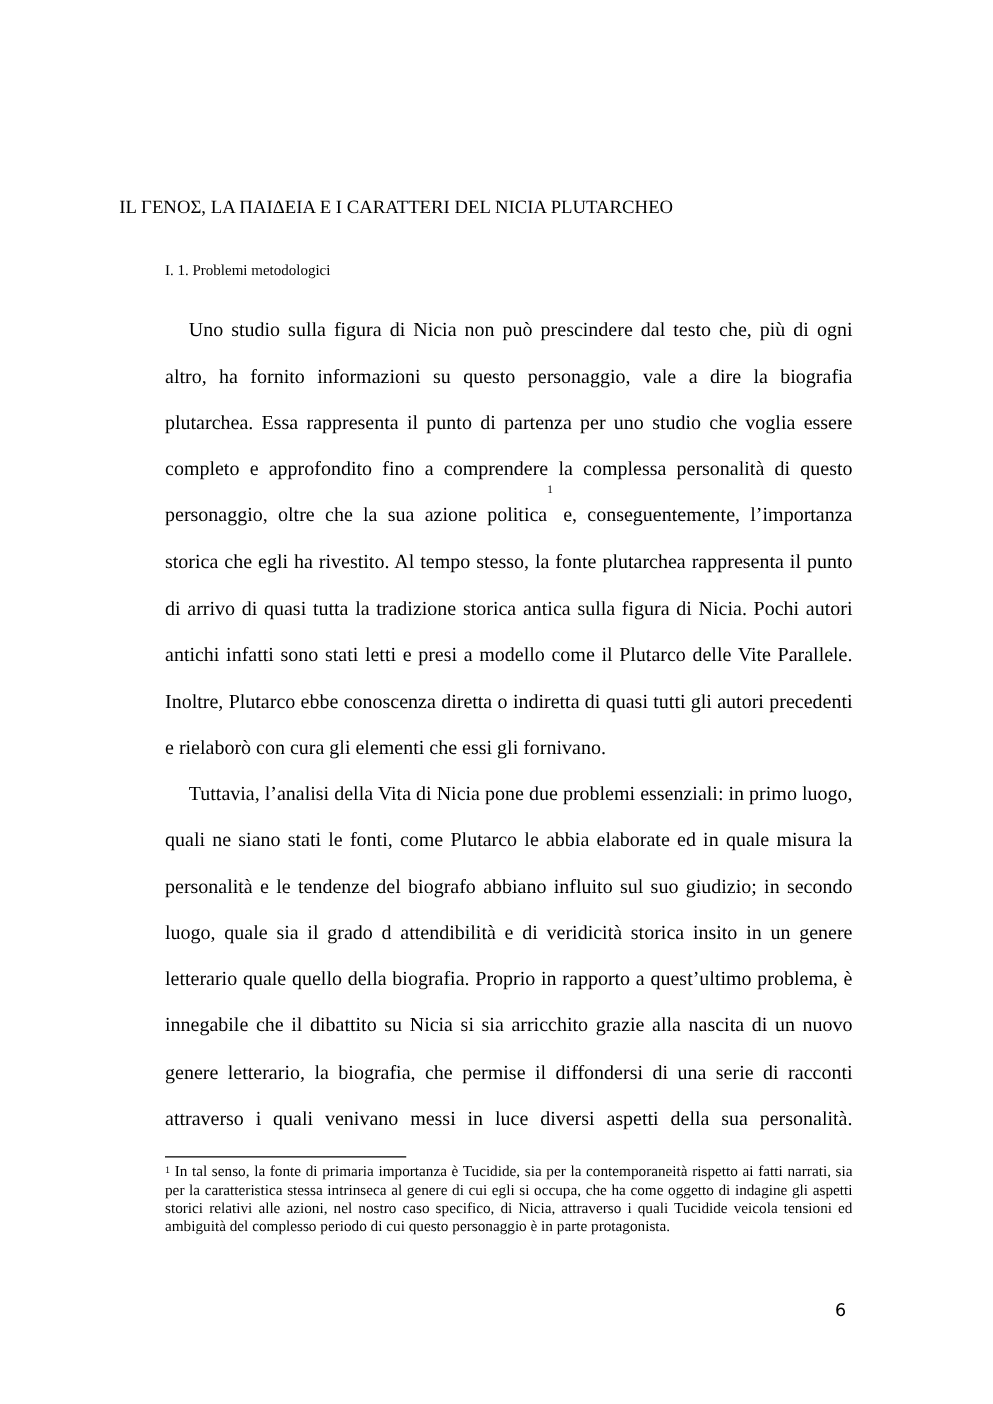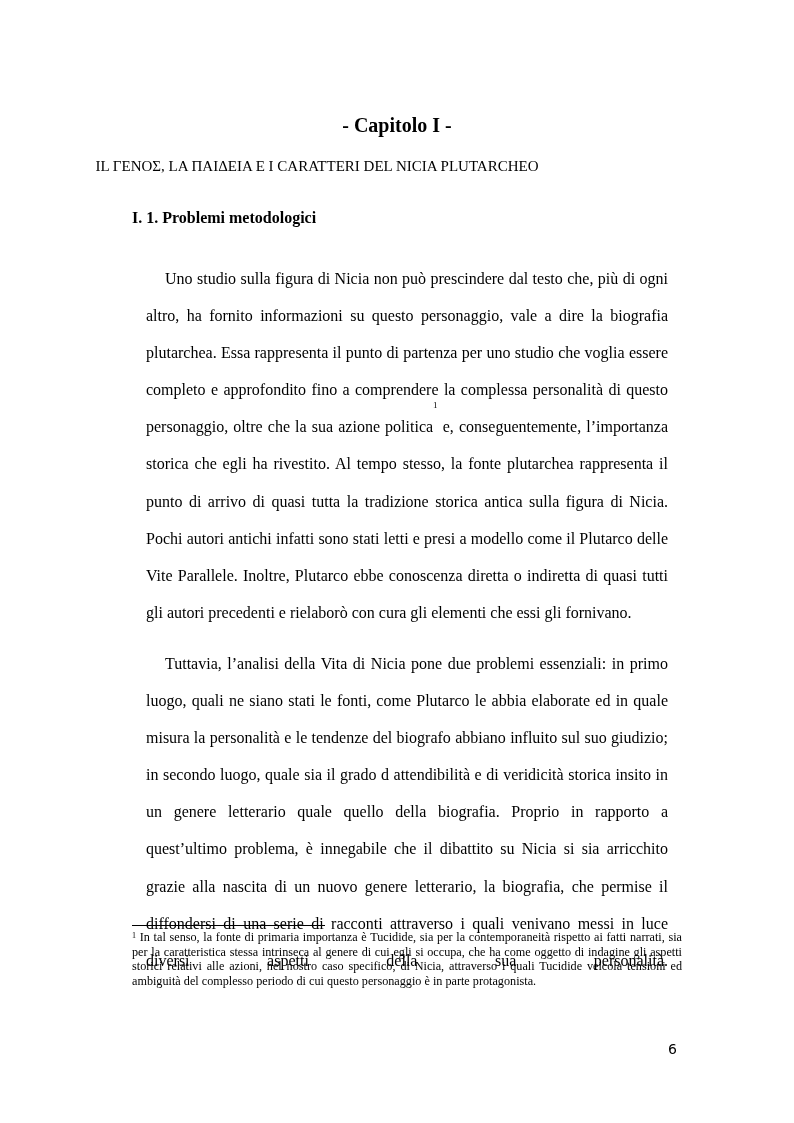--- a/index.html
+++ b/index.html
@@ -3,37 +3,36 @@
 <meta charset="utf-8">
 <style>
   html, body { margin: 0; padding: 0; background: #ffffff; }
   body { width: 794px; height: 1123px; position: relative; overflow: hidden; }
   .page { position: absolute; left: 0; top: 0; width: 794px; height: 1123px; background: #fff; color: #000;
           font-family: "Liberation Serif", "DejaVu Serif", serif; }
   .chapter-title { position: absolute; top: 114px; left: 0; width: 794px; text-align: center;
           font-weight: bold; font-size: 20px; }
   .chapter-subtitle { position: absolute; top: 158px; left: 0; width: 634px; text-align: center;
           font-size: 15px; letter-spacing: 0px; }
-  .section-heading { position: absolute; top: 209px; left: 132px; font-size: 16px; font-weight: bold; }
+  .section-heading { position: absolute; top: 209px; left: 132px; font-size: 12px; }
   .body { position: absolute; left: 132px; width: 550px; top: 246px; font-size: 16px; line-height: 37.1px;
           text-align: justify; }
-  .body p { margin: 14px; text-indent: 19px; }
+  .body p { margin: 0; text-indent: 19px; }
   sup.fnref { font-size: 9px; vertical-align: top; position: relative; top: -3px; line-height: 0; }
   .fn-rule { position: absolute; left: 132px; top: 925px; width: 193px; height: 1px; background: #000; }
   .footnote { position: absolute; left: 132px; top: 930px; width: 550px; font-size: 12.2px; line-height: 14.7px;
           text-align: justify; }
   .footnote sup { font-size: 8px; vertical-align: top; position: relative; top: -1px; }
   .page-number { position: absolute; top: 1041px; left: 668px; font-family: "DejaVu Sans", sans-serif; font-size: 14px; }
   .body p.last { text-align-last: justify; }
 </style>
 </head>
 <body>
 
 <div class="page">
-  <div class="chapter-title">- Capitolo I -</div>
   <div class="chapter-subtitle">IL ΓΕΝΟΣ, LA ΠΑΙΔΕΙΑ E I CARATTERI DEL NICIA PLUTARCHEO</div>
   <div class="section-heading">I. 1. Problemi metodologici</div>
 
   <div class="body">
     <p>
       <span>Uno studio sulla figura di Nicia non può prescindere dal testo che, più di ogni altro, ha fornito informazioni su questo personaggio, vale a dire la biografia plutarchea. Essa rappresenta il punto di partenza per uno studio che voglia essere completo e approfondito fino a comprendere la complessa personalità di questo personaggio, oltre che la sua azione politica</span><sup class="fnref">1</sup><span> e, conseguentemente, l’importanza storica che egli ha rivestito. Al tempo stesso, la fonte plutarchea rappresenta il punto di arrivo di quasi tutta la tradizione storica antica sulla figura di Nicia. Pochi autori antichi infatti sono stati letti e presi a modello come il Plutarco delle Vite Parallele. Inoltre, Plutarco ebbe conoscenza diretta o indiretta di quasi tutti gli autori precedenti e rielaborò con cura gli elementi che essi gli fornivano.</span>
     </p>
     <p class="last">Tuttavia, l’analisi della Vita di Nicia pone due problemi essenziali: in primo luogo, quali ne siano stati le fonti, come Plutarco le abbia elaborate ed in quale misura la personalità e le tendenze del biografo abbiano influito sul suo giudizio; in secondo luogo, quale sia il grado d attendibilità e di veridicità storica insito in un genere letterario quale quello della biografia. Proprio in rapporto a quest’ultimo problema, è innegabile che il dibattito su Nicia si sia arricchito grazie alla nascita di un nuovo genere letterario, la biografia, che permise il diffondersi di una serie di racconti attraverso i quali venivano messi in luce diversi aspetti della sua personalità.</p>
   </div>
 

